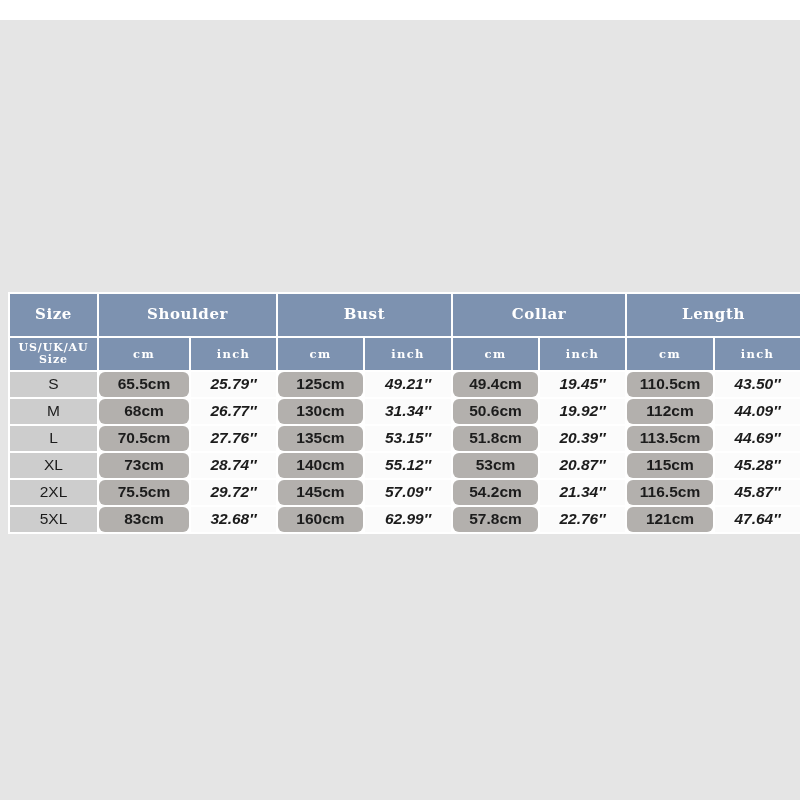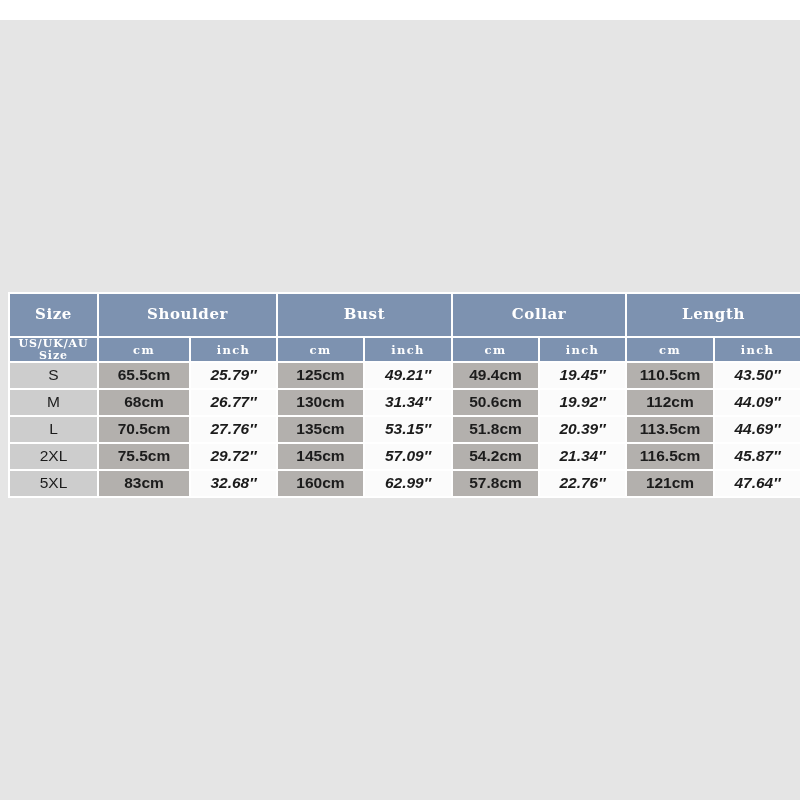--- a/index.html
+++ b/index.html
@@ -51,41 +51,42 @@
   }
 
   
   .hdr-sub {
     background: #7d92b0;
     color: #ffffff;
     font-family: "DejaVu Serif", serif;
     font-weight: bold;
     font-size: 11.5px;
     letter-spacing: 1.4px;
-    height: 23px;
+    height: 32px;
   }
   .hdr-sub.unitsize {
     font-size: 11px;
     letter-spacing: 0.9px;
     line-height: 1.45;
   }
 
   
   .cell {
     height: 25px;
     font-size: 15.5px;
     color: #1c1c1c;
     font-family: "Liberation Sans", sans-serif;
   }
   .cell-size {
     background: #cdcdcd;
   }
   .cell-cm {
     background: #b3b0ad;
     font-weight: bold;
+    border-radius: 6px;
   }
   .cell-inch {
     background: #fbfbfb;
     font-weight: bold;
     font-style: italic;
   }
 </style>
 </head>
 <body>
 
@@ -156,20 +157,31 @@
         <td class="cell cell-cm">70.5cm</td>
         <td class="cell cell-inch">27.76″</td>
         <td class="cell cell-cm">135cm</td>
         <td class="cell cell-inch">53.15″</td>
         <td class="cell cell-cm">51.8cm</td>
         <td class="cell cell-inch">20.39″</td>
         <td class="cell cell-cm">113.5cm</td>
         <td class="cell cell-inch">44.69″</td>
       </tr>
       <tr>
+        <td class="cell cell-size">XL</td>
+        <td class="cell cell-cm">73cm</td>
+        <td class="cell cell-inch">28.74″</td>
+        <td class="cell cell-cm">140cm</td>
+        <td class="cell cell-inch">55.12″</td>
+        <td class="cell cell-cm">53cm</td>
+        <td class="cell cell-inch">20.87″</td>
+        <td class="cell cell-cm">115cm</td>
+        <td class="cell cell-inch">45.28″</td>
+      </tr>
+      <tr>
         <td class="cell cell-size">2XL</td>
         <td class="cell cell-cm">75.5cm</td>
         <td class="cell cell-inch">29.72″</td>
         <td class="cell cell-cm">145cm</td>
         <td class="cell cell-inch">57.09″</td>
         <td class="cell cell-cm">54.2cm</td>
         <td class="cell cell-inch">21.34″</td>
         <td class="cell cell-cm">116.5cm</td>
         <td class="cell cell-inch">45.87″</td>
       </tr>

